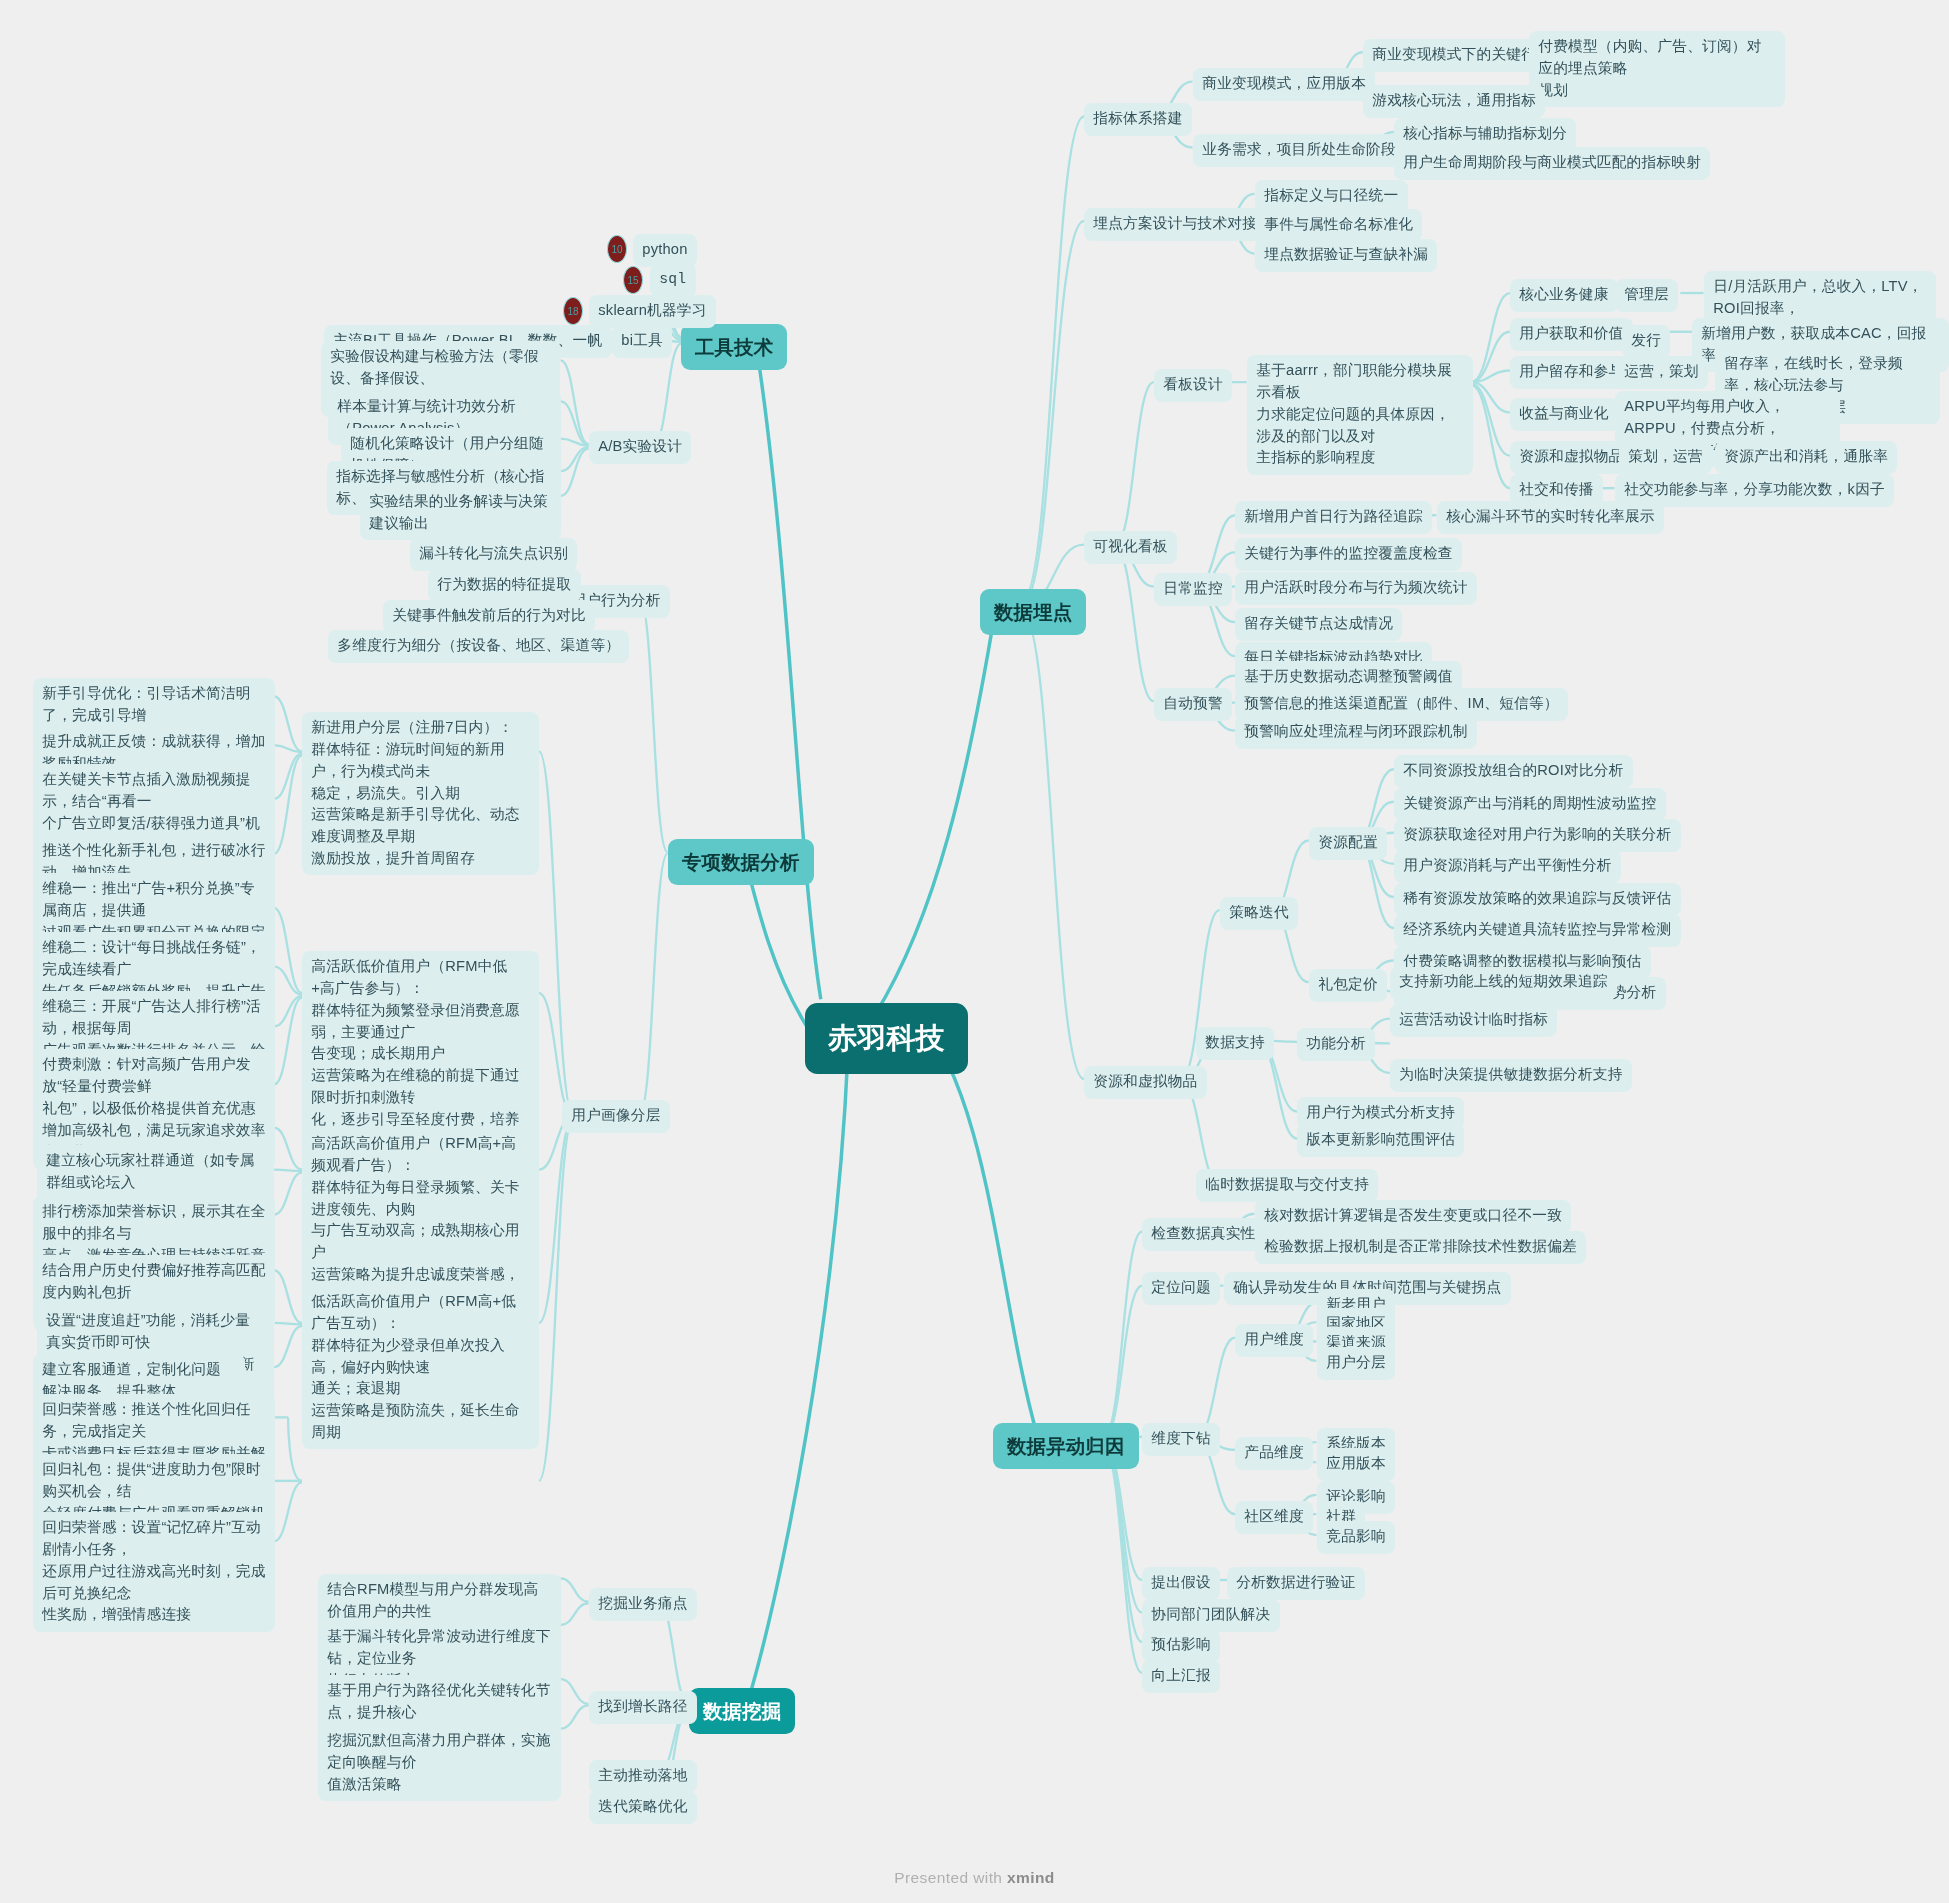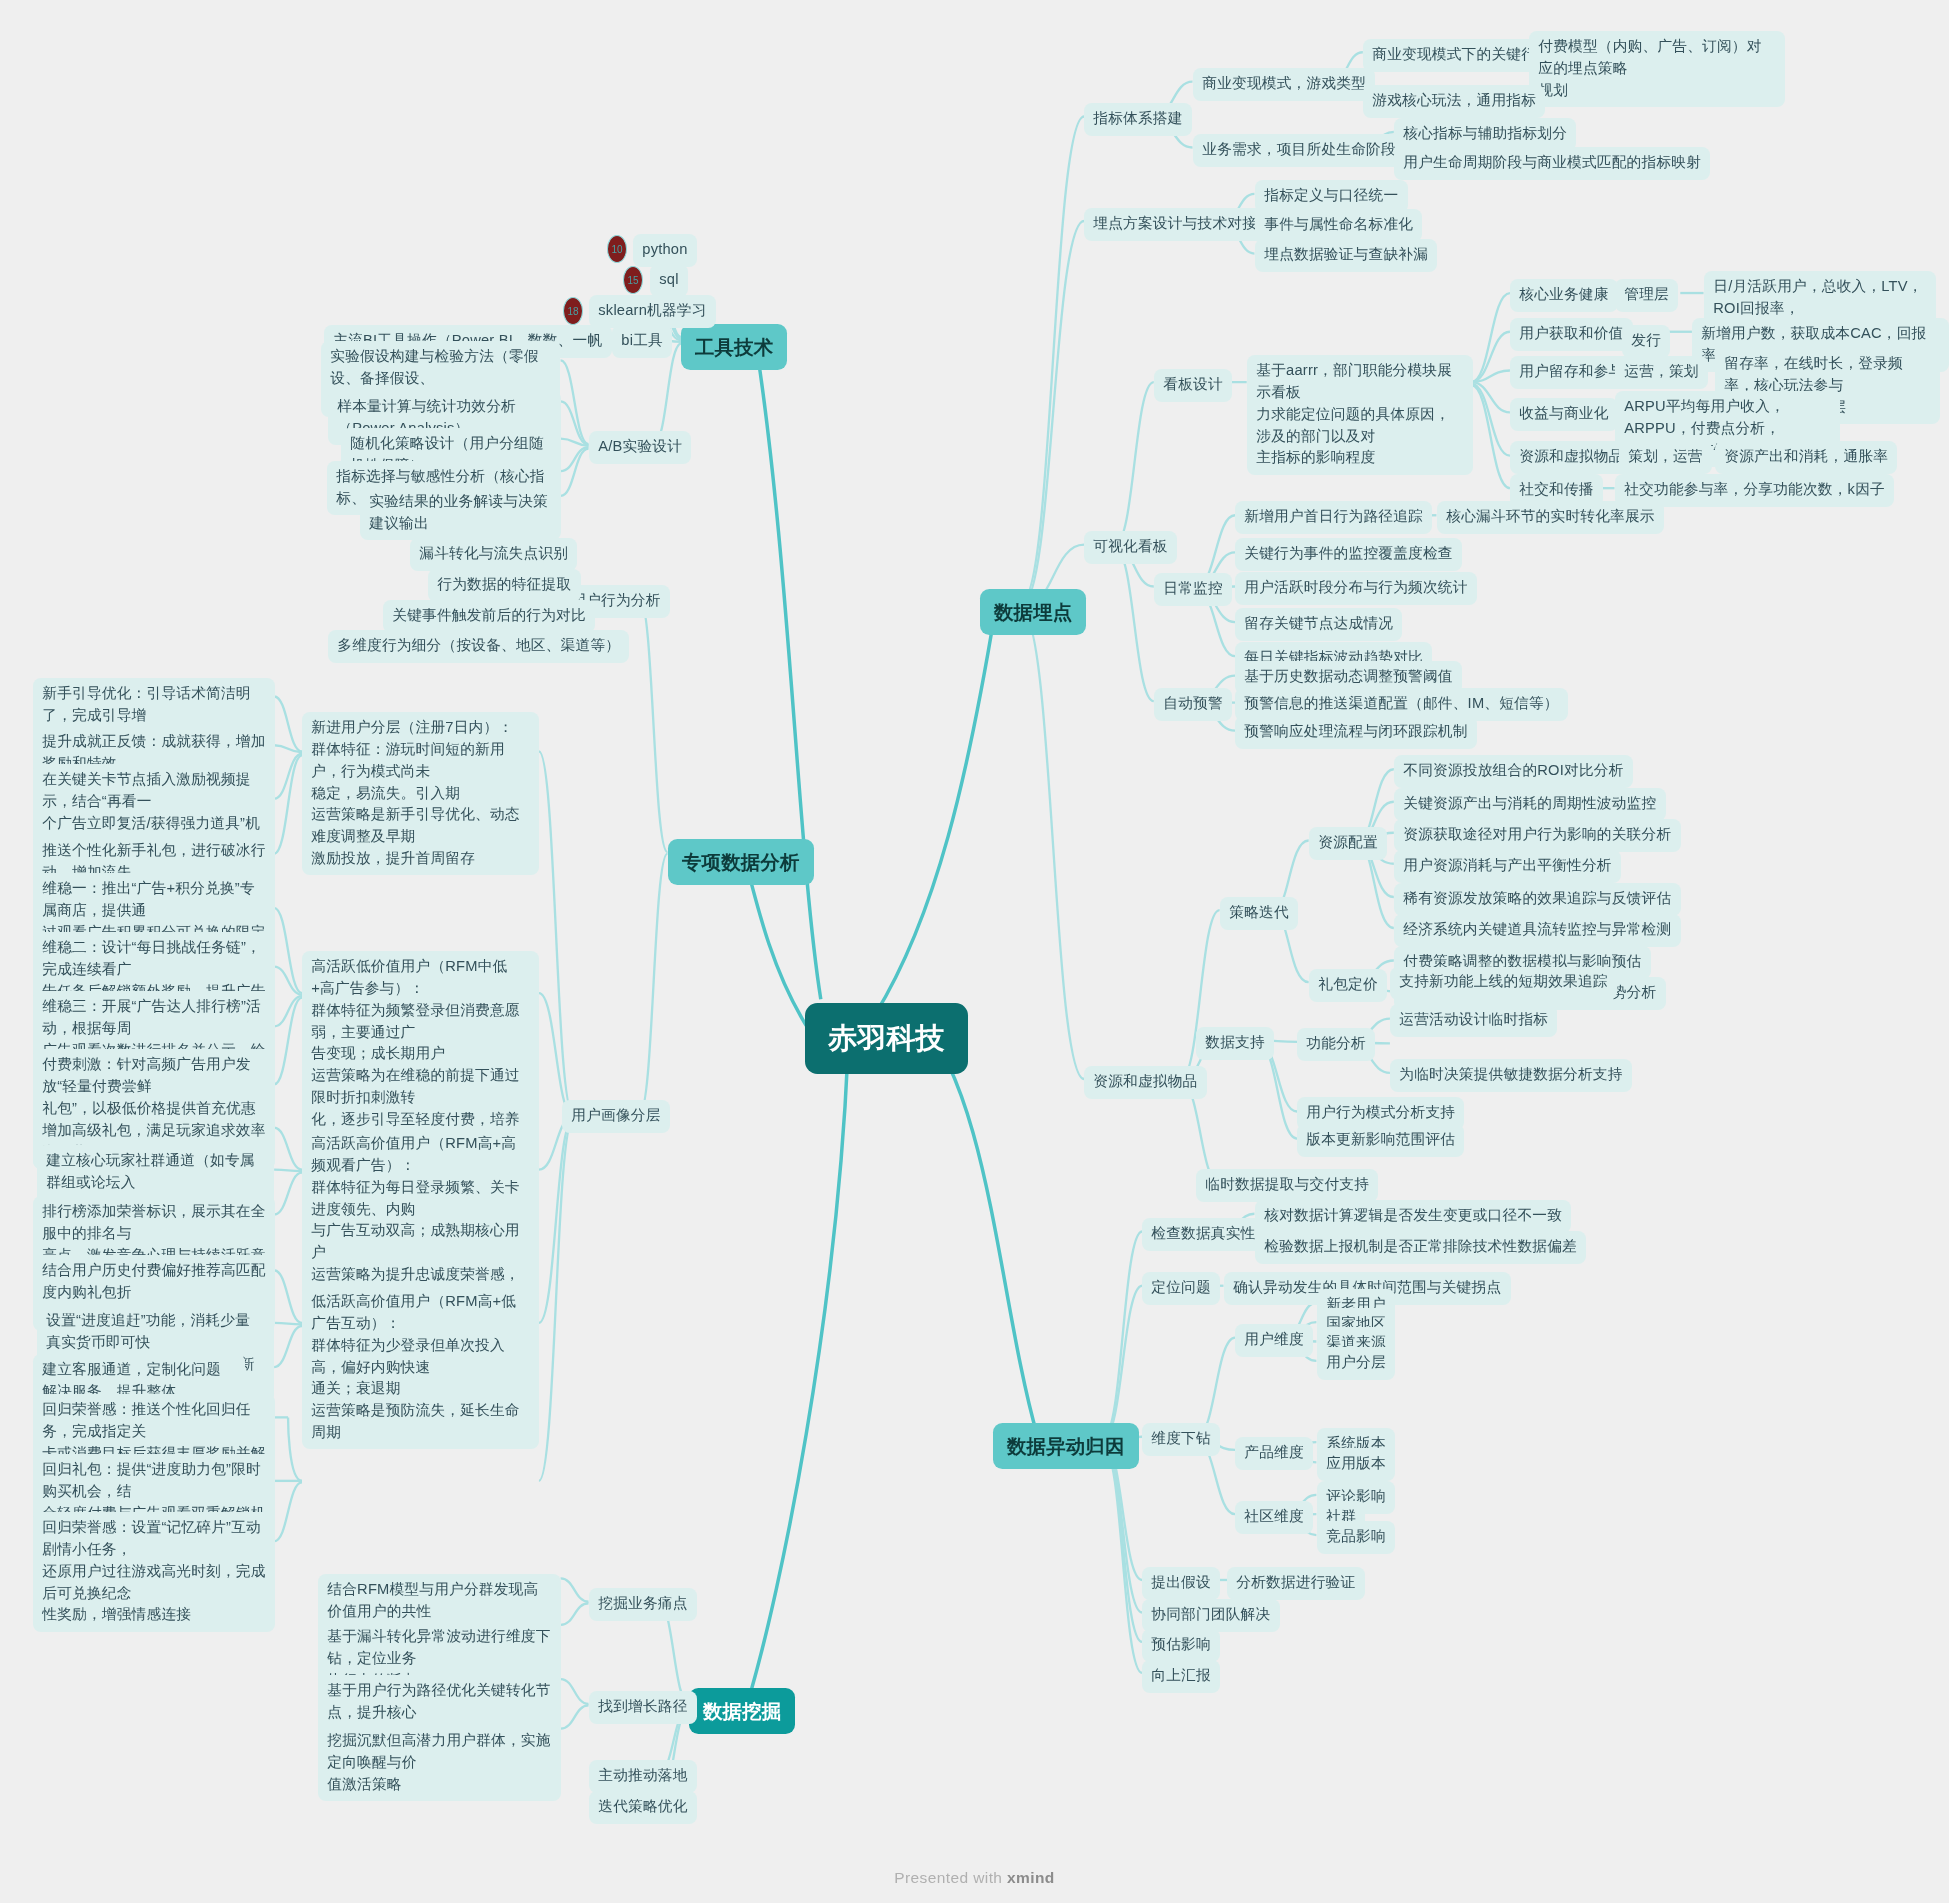--- a/index.html
+++ b/index.html
@@ -234,21 +234,21 @@
     <path d="M390 1912 C372 1912 372 1912 354 1912"></path>
     <path d="M390 1914 C372 1914 372 1990 354 1990"></path>
     <path d="M372 1830 L354 1830"></path>
   </svg>
 
   <div class="node root" style="left:805px; top:1003px;">赤羽科技</div>
 
   <div class="node l1" style="left:980px; top:589px;">数据埋点</div>
 
   <div class="node" style="left:1084px; top:103px;">指标体系搭建</div>
-  <div class="node" style="left:1193px; top:68px;">商业变现模式，游戏类型</div>
+  <div class="node" style="left:1193px; top:68px;">商业变现模式，应用版本</div>
   <div class="node" style="left:1363px; top:39px;">商业变现模式下的关键行为指标</div>
   <div class="node" style="left:1529px; top:31px; width:256px;">付费模型（内购、广告、订阅）对应的埋点策略
 规划</div>
   <div class="node" style="left:1363px; top:85px;">游戏核心玩法，通用指标</div>
   <div class="node" style="left:1193px; top:134px;">业务需求，项目所处生命阶段</div>
   <div class="node" style="left:1394px; top:118px;">核心指标与辅助指标划分</div>
   <div class="node" style="left:1394px; top:147px;">用户生命周期阶段与商业模式匹配的指标映射</div>
 
   <div class="node" style="left:1084px; top:208px;">埋点方案设计与技术对接</div>
   <div class="node" style="left:1255px; top:180px;">指标定义与口径统一</div>
@@ -359,21 +359,21 @@
 漏斗的转化效率</div>
   <div class="node" style="left:318px; top:1725px; width:243px;">挖掘沉默但高潜力用户群体，实施定向唤醒与价
 值激活策略</div>
   <div class="node" style="left:589px; top:1760px;">主动推动落地</div>
   <div class="node" style="left:589px; top:1791px;">迭代策略优化</div>
 
   <div class="node l1" style="left:681px; top:324px;">工具技术</div>
   <div class="badge" style="left:607px; top:235px;">10</div>
   <div class="node" style="left:633px; top:234px;">python</div>
   <div class="badge" style="left:623px; top:266px;">15</div>
-  <div class="node" style="left:650px; top:264px;">sql</div>
+  <div class="node" style="left:650px; top:264px;font-family:Liberation Mono, monospace;">sql</div>
   <div class="badge" style="left:563px; top:297px;">18</div>
   <div class="node" style="left:589px; top:295px;">sklearn机器学习</div>
   <div class="node" style="left:612px; top:325px;">bi工具</div>
   <div class="node" style="left:324px; top:325px;">主流BI工具操作（Power BI、数数、一帆</div>
   <div class="node" style="left:589px; top:431px;">A/B实验设计</div>
   <div class="node" style="left:321px; top:341px; width:239px;">实验假设构建与检验方法（零假设、备择假设、
 P值判断）</div>
   <div class="node" style="left:328px; top:391px; width:233px;">样本量计算与统计功效分析（Power Analysis）</div>
   <div class="node" style="left:341px; top:428px; width:220px;">随机化策略设计（用户分组随机性保障）</div>
   <div class="node" style="left:327px; top:461px; width:234px;">指标选择与敏感性分析（核心指标、兜底指标）</div>

